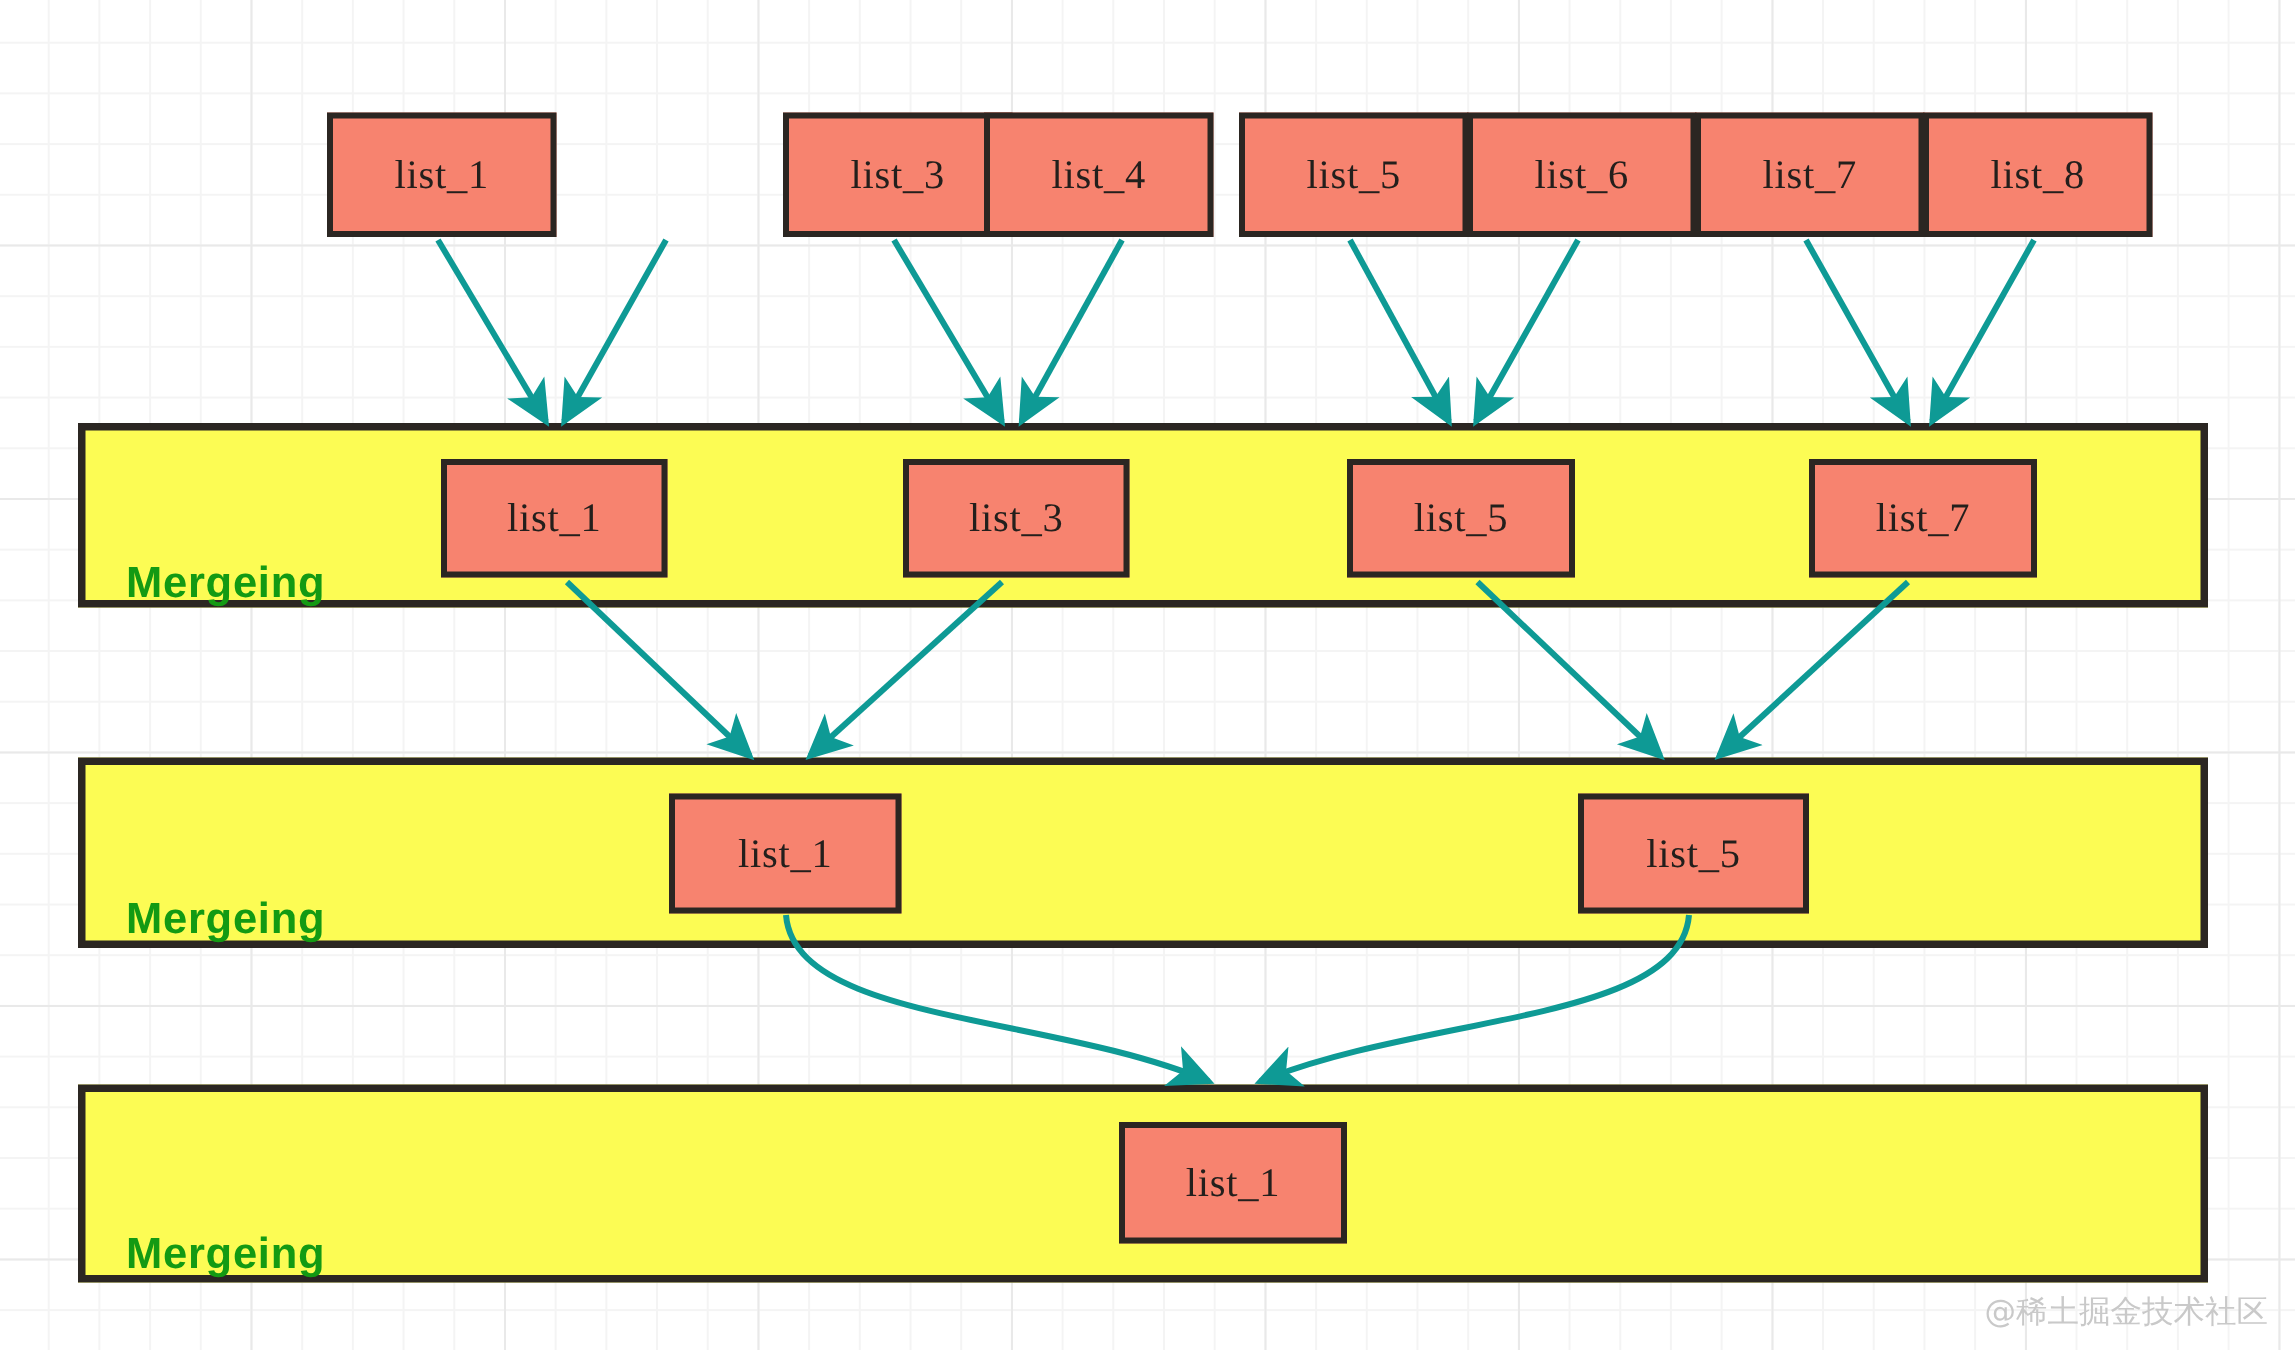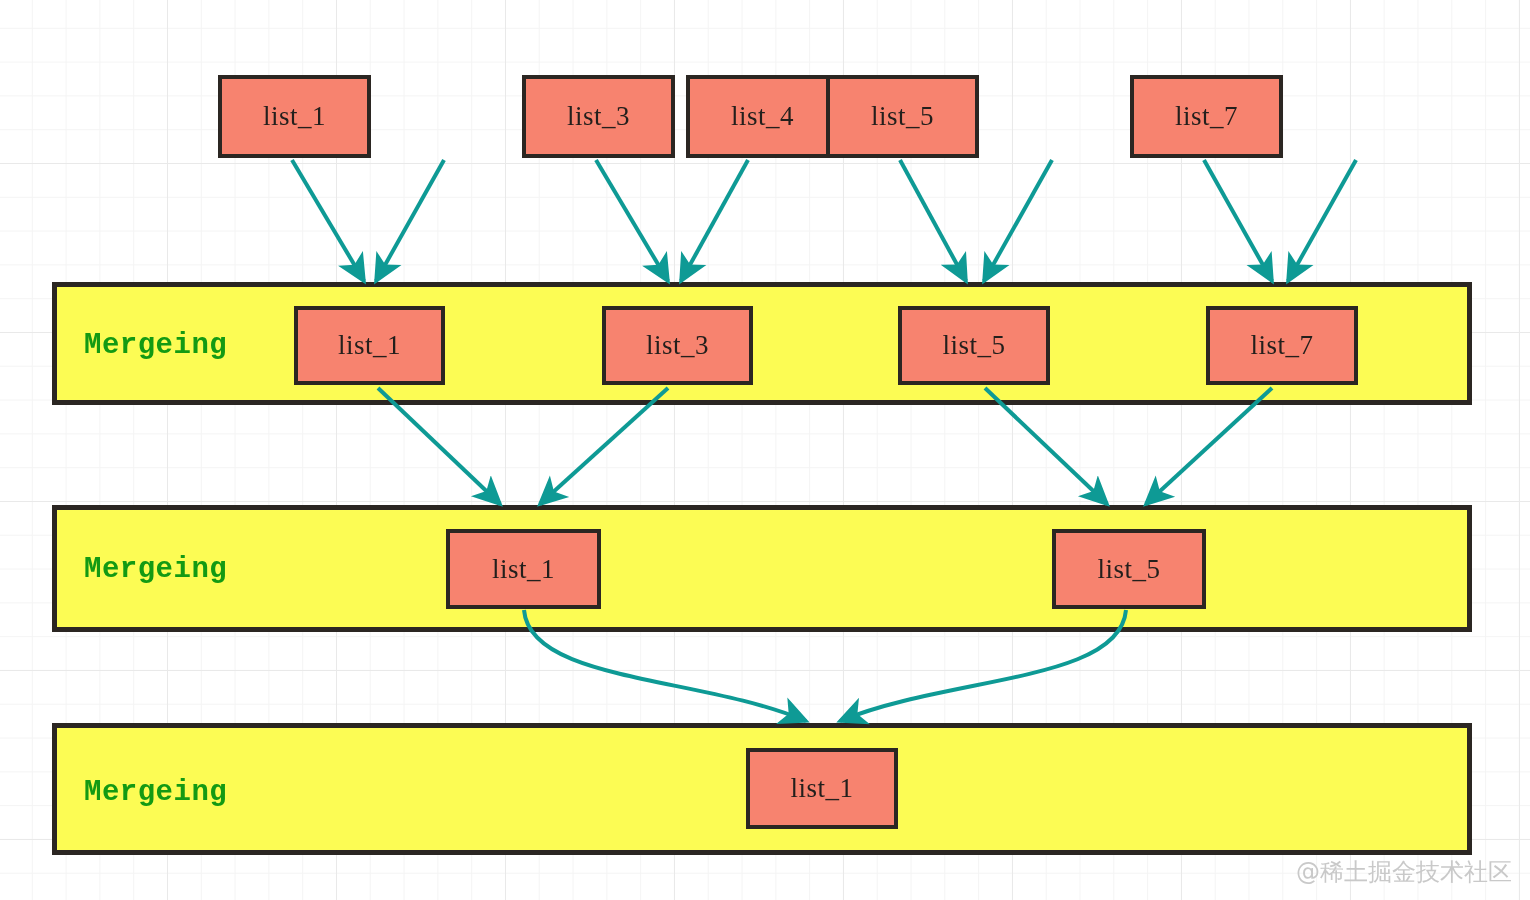--- a/index.html
+++ b/index.html
@@ -30,25 +30,26 @@
   }
   .band {
     position: absolute;
     background: #FCFC54;
     border: 5px solid #2b2622;
     box-sizing: border-box;
   }
   .band-label {
     position: absolute;
     color: #139A13;
-    font-family: Liberation Mono, monospace;
+    font-family: Liberation Sans, sans-serif;
     font-weight: bold;
     font-size: 29px;
     letter-spacing: 0.5px;
     white-space: nowrap;
+    margin-top: 44px;
   }
   .lbox {
     position: absolute;
     background: #F7836F;
     border: 4px solid #2b2622;
     box-sizing: border-box;
     display: flex;
     align-items: center;
     justify-content: center;
     color: #231f1c;
@@ -65,21 +66,21 @@
     top: 0;
     width: 1530px;
     height: 900px;
     pointer-events: none;
   }
   .watermark {
     position: absolute;
     right: 18px;
     bottom: 12px;
     color: #c9c9c9;
-    font-size: 24px;
+    font-size: 21px;
     font-family: "DejaVu Sans", sans-serif;
     white-space: nowrap;
   }
 </style>
 </head>
 <body>
 
 <div id="canvas">
 
   <div class="band" style="left:52px; top:282px; width:1420px; height:123px;"></div>
@@ -112,23 +113,25 @@
       <path d="M1126,610 C1120,682 950,676 840,721"></path>
     </g>
   </svg>
 
   <div class="band-label" style="left:84px; top:329px;">Mergeing</div>
   <div class="band-label" style="left:84px; top:553px;">Mergeing</div>
   <div class="band-label" style="left:84px; top:776px;">Mergeing</div>
 
   <div class="lbox top" style="left:218px; top:75px; width:153px; height:83px;">list_1</div>
   <div class="lbox top" style="left:522px; top:75px; width:153px; height:83px;">list_3</div>
-  <div class="lbox top" style="left:686px; top:75px; width:153px; height:83px;">list_4</div>
+  <div class="lbox top" style="left:656px; top:75px; width:153px; height:83px;">list_4</div>
   <div class="lbox top" style="left:826px; top:75px; width:153px; height:83px;">list_5</div>
+  <div class="lbox top" style="left:978px; top:75px; width:153px; height:83px;">list_6</div>
   <div class="lbox top" style="left:1130px; top:75px; width:153px; height:83px;">list_7</div>
+  <div class="lbox top" style="left:1282px; top:75px; width:153px; height:83px;">list_8</div>
 
   <div class="lbox" style="left:294px; top:306px; width:151px; height:79px;">list_1</div>
   <div class="lbox" style="left:602px; top:306px; width:151px; height:79px;">list_3</div>
   <div class="lbox" style="left:898px; top:306px; width:152px; height:79px;">list_5</div>
   <div class="lbox" style="left:1206px; top:306px; width:152px; height:79px;">list_7</div>
 
   <div class="lbox" style="left:446px; top:529px; width:155px; height:80px;">list_1</div>
   <div class="lbox" style="left:1052px; top:529px; width:154px; height:80px;">list_5</div>
 
   <div class="lbox" style="left:746px; top:748px; width:152px; height:81px;">list_1</div>

